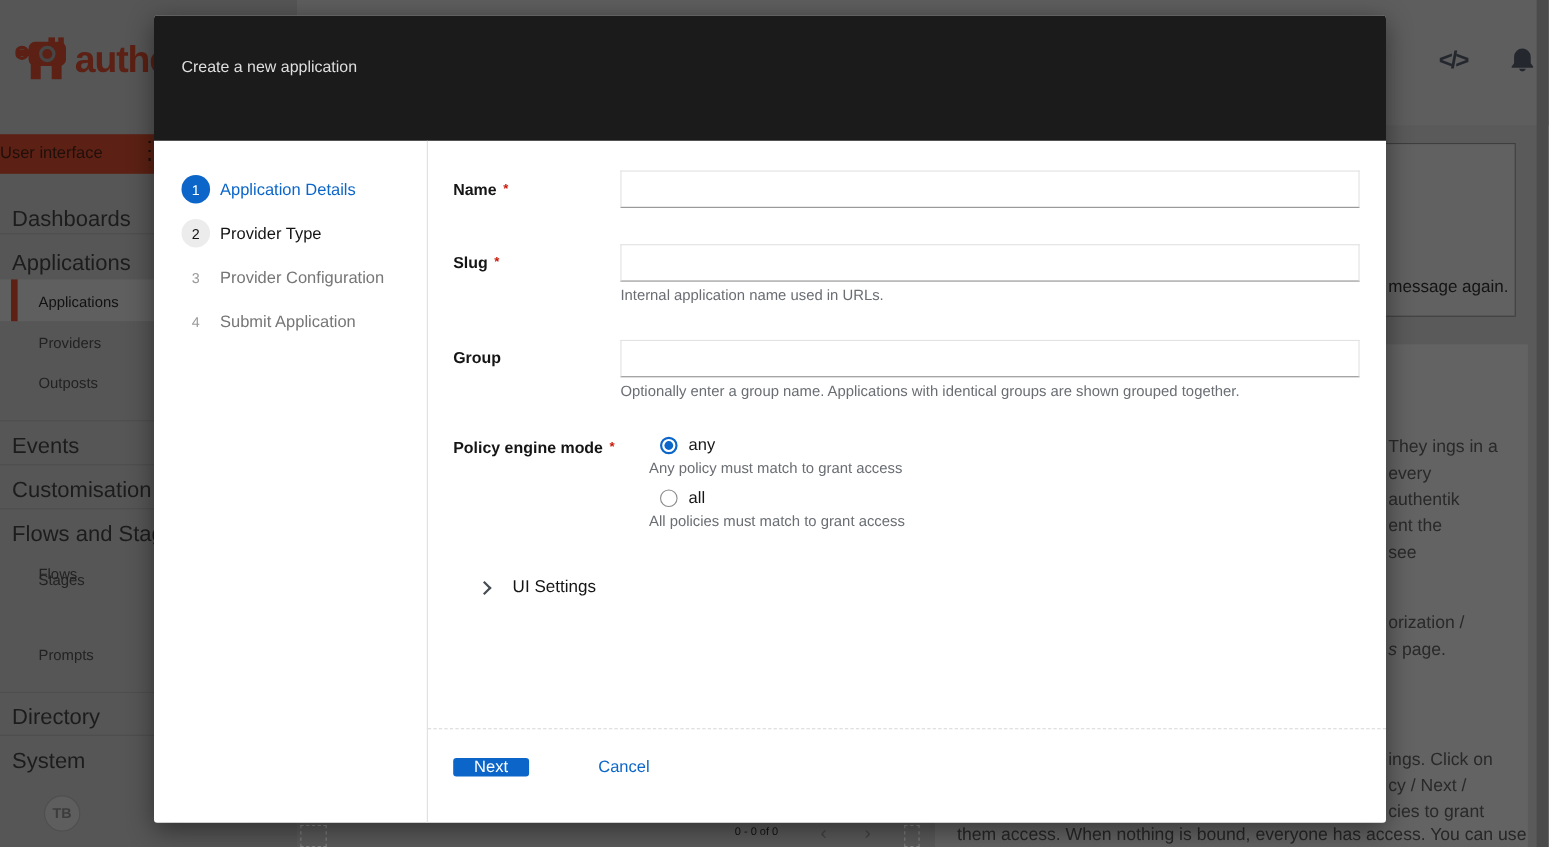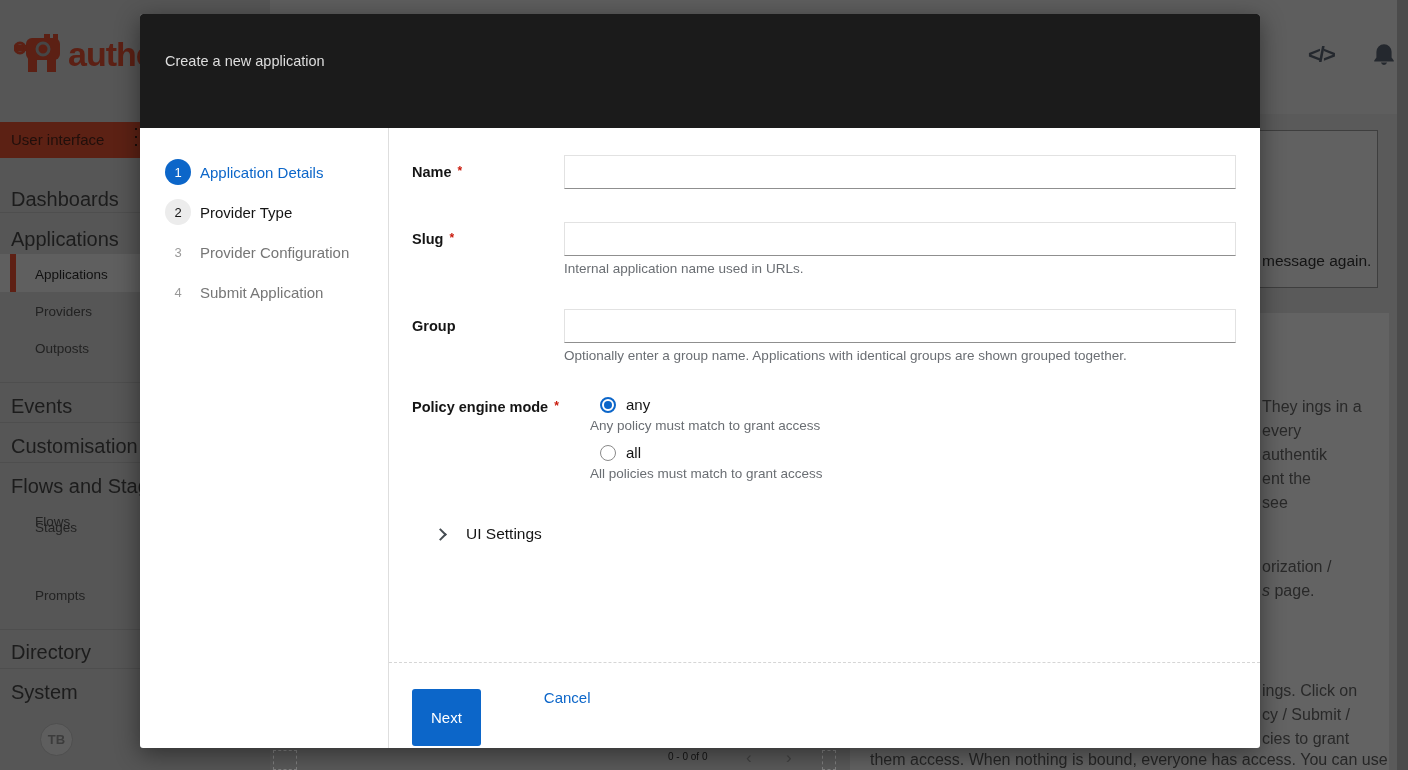--- a/index.html
+++ b/index.html
@@ -15,21 +15,21 @@
   .logo { position:absolute; left:14px; top:30px; display:flex; align-items:center; gap:6px; }
   .logo svg { width:48px; height:44px; }
   .logo-text { font-size:34px; font-weight:700; color:#5c2014; letter-spacing:-1px; }
 
   .hdr-icon { position:absolute; top:42px; color:#24282e; }
   .icon-code { left:1308px; font-size:22px; font-weight:700; letter-spacing:-2px; }
   .icon-bell { left:1371px; }
   .icon-bell svg { width:26px; height:26px; fill:#24282e; }
 
   .ui-section { position:absolute; left:0; top:122px; width:240px; height:36px; background:#5c2114;
-    color:#200f0b; font-size:15px; line-height:36px; padding-left:11px; }
+    color:#200f0b; font-size:15px; line-height:36px; }
   .ui-section .drag-dots { position:absolute; left:135px; top:6px; width:2px; height:24px;
     background-image:repeating-linear-gradient(#1a0d09 0 2px, transparent 2px 8px); }
 
   .nav-item { position:absolute; left:0; width:270px; color:#1c1c1c; font-size:20px; cursor:pointer; }
   .nav-item.main { padding-left:11px; }
   .nav-item.sub { padding-left:35px; font-size:13.5px; color:#222; }
   .nav-active-block { position:absolute; left:0; top:254px; width:270px; height:38px; background:#5f5f5f; }
   .nav-active-block .bar { position:absolute; left:10px; top:0; width:6px; height:38px; background:#5e2014; }
   .nav-divider { position:absolute; left:0; width:270px; height:1px; background:#4e4e4e; }
 
@@ -89,21 +89,21 @@
   .radio-help { margin:5px 0 11px 26px; font-size:13.5px; color:#6a6e73; }
 
   .expander { display:flex; align-items:center; margin:44px 0 0 24px; cursor:pointer; }
   .chev { width:9px; height:9px; border-top:2px solid #454c52; border-right:2px solid #454c52;
     transform:rotate(45deg); margin-right:21px; }
   .expander-label { font-size:15.5px; color:#151515; }
 
   .modal-footer { position:absolute; left:0; right:0; bottom:0; height:86px;
     border-top:1px dashed #d6d6d6; padding:26px 0 0 23px; display:flex; align-items:flex-start; }
   .btn-next { background:#0c66c9; color:#fff; border:none; border-radius:3px; font-size:15px;
-    padding:20px 19px; cursor:pointer; font-family:inherit; }
+    padding:0 19px; cursor:pointer; font-family:inherit; }
   .btn-cancel { background:none; border:none; color:#0c66c9; font-size:15px; margin-left:63px;
     cursor:pointer; font-family:inherit; }
 </style>
 </head>
 <body>
 
 <div id="stage">
 
   <div class="bg-header"></div>
   <div class="bg-sidebar"></div>
@@ -171,21 +171,21 @@
   <div class="bg-doccard"></div>
 
   <div class="doc-line" style="top:398px">They ings in a</div>
   <div class="doc-line" style="top:422px">every</div>
   <div class="doc-line" style="top:446px">authentik</div>
   <div class="doc-line" style="top:470px">ent the</div>
   <div class="doc-line" style="top:494px">see</div>
   <div class="doc-line" style="top:558px">orization /</div>
   <div class="doc-line" style="top:582px"><span class="it">s</span><span> page.</span></div>
   <div class="doc-line" style="top:682px">ings. Click on</div>
-  <div class="doc-line it" style="top:706px">cy / Submit /</div>
+  <div class="doc-line it" style="top:706px">cy / Next /</div>
   <div class="doc-line" style="top:730px">cies to grant</div>
   <div class="doc-bottom">them access. When nothing is bound, everyone has access. You can use</div>
 
   <div class="pag-range">0 - 0 of 0</div>
   <div class="pag-chev" style="left:746px">‹</div>
   <div class="pag-chev" style="left:786px">›</div>
   <div class="dashed-box" style="left:273px; top:750px; width:24px; height:20px"></div>
   <div class="dashed-box" style="left:822px; top:750px; width:14px; height:20px"></div>
 
   <div class="modal">

